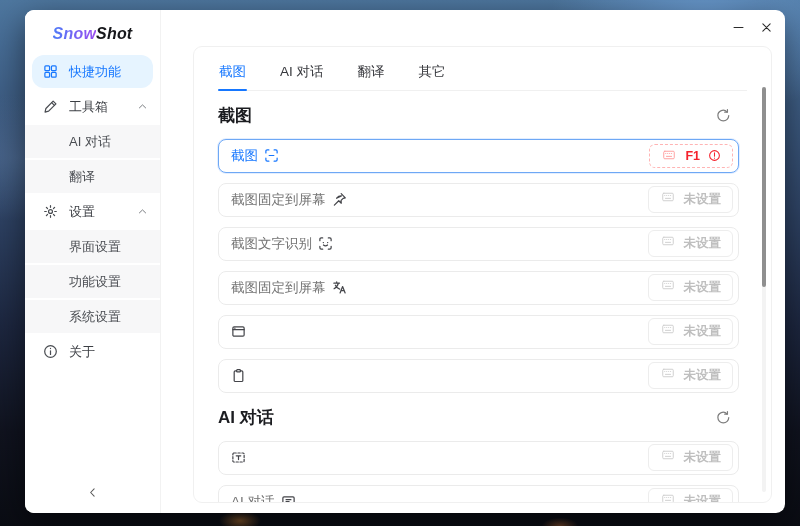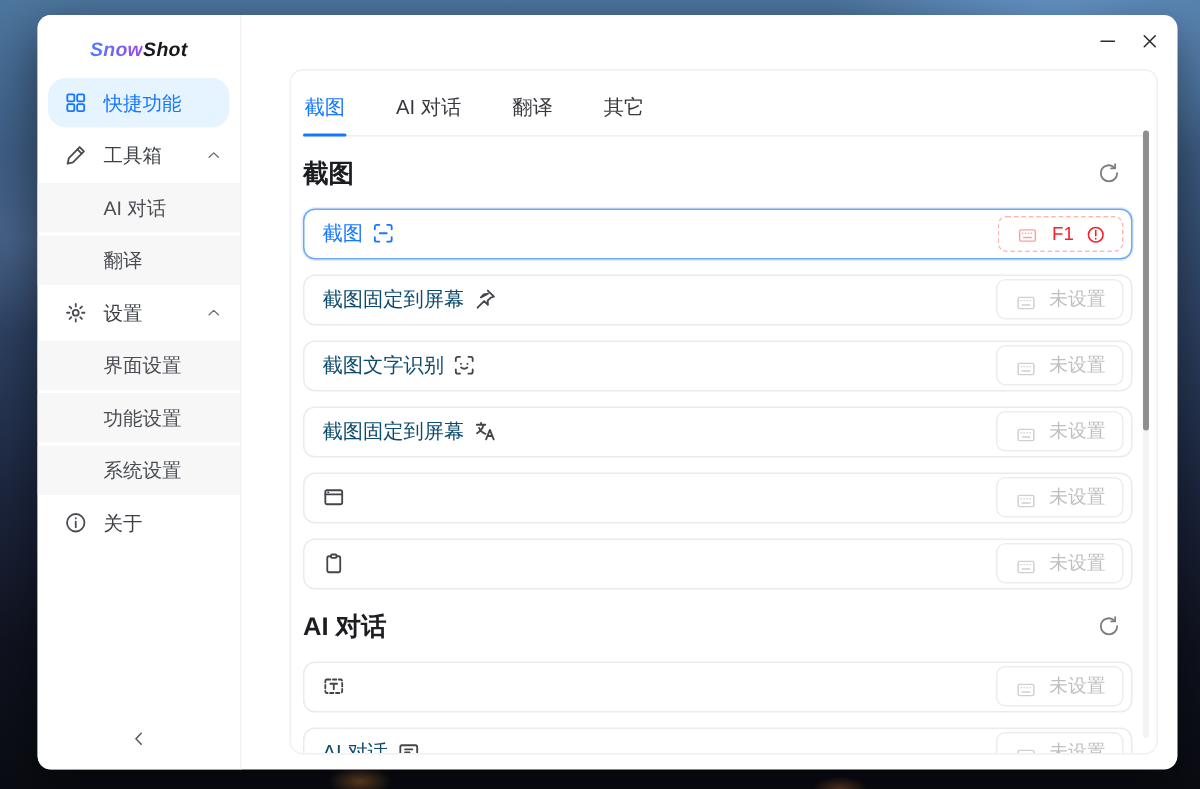--- a/index.html
+++ b/index.html
@@ -12,21 +12,21 @@
       radial-gradient(30px 14px at 30% 99%, rgba(220,140,60,.5), rgba(220,140,60,0) 70%),
       radial-gradient(26px 12px at 70% 100%, rgba(210,120,60,.45), rgba(210,120,60,0) 70%),
       radial-gradient(40px 16px at 92% 92%, rgba(190,120,70,.4), rgba(190,120,70,0) 70%),
       linear-gradient(180deg,#4e779f 0%, #476d96 8%, #3c5a80 22%, #2f4466 40%, #1d2740 62%, #10131f 82%, #0a0c13 100%);
   }
   .window{position:absolute;left:25px;top:10px;width:760px;height:503px;background:#fff;
     border-radius:9px;box-shadow:0 10px 34px rgba(0,0,0,.5);display:flex;overflow:hidden;}
   
   .sidebar{width:135px;flex:0 0 135px;background:#fff;display:flex;flex-direction:column;
     border-right:1px solid #f2f2f2;}
-  .logo{padding:15px 0 12px;text-align:center;font-size:13px;font-weight:bold;font-style:italic;
+  .logo{padding:15px 0 12px;text-align:center;font-size:16px;font-weight:bold;font-style:italic;
     letter-spacing:.2px;}
   .logo .snow{color:#8a5cf6;background:linear-gradient(90deg,#4f7cf7,#9a4cf0);
     -webkit-background-clip:text;background-clip:text;-webkit-text-fill-color:transparent;}
   .logo .shot{color:#17181c;}
   .nav{flex:1 1 auto;}
   .side-item{height:33px;margin:0 0 2px;display:flex;align-items:center;font-size:13px;
     color:#3c3f44;cursor:pointer;position:relative;padding:0 10px 0 18px;}
   .side-item .s-icon{width:15px;height:15px;margin-right:11px;display:inline-flex;color:#4a4d52;}
   .side-item .s-label{flex:1 1 auto;white-space:nowrap;}
   .side-item .s-chevron{width:11px;height:11px;color:#6a6d72;margin-right:2px;}
@@ -38,42 +38,42 @@
   .side-collapse{height:42px;display:flex;align-items:center;justify-content:center;color:#595959;
     cursor:pointer;}
   .side-collapse svg{width:13px;height:13px;}
   
   .main{flex:1 1 auto;display:flex;flex-direction:column;min-width:0;}
   .titlebar{height:38px;display:flex;justify-content:flex-end;align-items:center;padding-right:6px;}
   .win-btn{width:26px;height:24px;display:flex;align-items:center;justify-content:center;
     color:#2b2b2b;cursor:pointer;border-radius:4px;margin-left:2px;}
   .win-btn svg{width:13px;height:13px;}
   .card{flex:1 1 auto;margin:0 13px 10px 32px;border:1px solid #f0f0f0;border-radius:9px;
-    padding:2px 8px 0;position:relative;overflow:hidden;background:#fff;}
+    padding:2px 24px 0;position:relative;overflow:hidden;background:#fff;}
   
   .tabs{display:flex;gap:32px;border-bottom:1px solid #f0f0f0;padding-top:8px;}
   .tab{font-size:13.5px;color:#37383d;padding:6px 1px 9px;cursor:pointer;position:relative;}
   .tab.active{color:#1677ff;}
   .tab.active::after{content:"";position:absolute;left:0;right:0;bottom:-1px;height:2px;
     background:#1677ff;border-radius:2px;}
   
   .section-head{display:flex;align-items:center;justify-content:space-between;
     margin:13px 0 12px;padding-right:16px;}
   .section-title{font-size:17px;font-weight:bold;color:#1c1d21;}
   .refresh{width:15px;height:15px;color:#7d7d7d;cursor:pointer;}
   .hk-row{height:32px;border:1px solid #ebebeb;border-radius:8px;display:flex;align-items:center;
     justify-content:space-between;padding:0 5px 0 12px;margin:0 8px 10px 0;background:#fff;
     cursor:pointer;}
   .hk-row.selected{border-color:#6ea8f5;box-shadow:0 0 0 1px rgba(22,119,255,.12);}
-  .row-left{display:flex;align-items:center;gap:6px;font-size:13.5px;color:#0c4a6e;min-width:0;}
+  .row-left{display:flex;align-items:center;gap:6px;font-size:13.5px;color:#737373;min-width:0;}
   .hk-row.selected .row-left{color:#1677ff;}
   .row-icon{width:15px;height:15px;display:inline-flex;color:#44454a;flex:0 0 auto;}
   .hk-row.selected .row-icon{color:#1677ff;}
-  .hk-btn{display:flex;align-items:flex-end;gap:8px;border:1px solid #ededed;border-radius:6px;
-    padding:4px 11px;font-size:12.5px;color:#bfbfbf;background:#fff;cursor:pointer;}
+  .hk-btn{display:flex;align-items:flex-start;gap:8px;border:1px solid #ededed;border-radius:6px;
+    padding:4px 11px;font-size:12.5px;color:#bfbfbf;background:#fff;cursor:pointer;font-weight:bold;}
   .hk-btn .kb{width:16px;height:12px;color:#cfcfcf;display:inline-flex;}
   .hk-btn.error{border:1px dashed #ffb4b4;color:#f5222d;}
   .hk-btn.error .kb{color:#ff9e9e;}
   .hk-btn .warn{width:13px;height:13px;color:#f5222d;display:inline-flex;}
   
   .sb-track{position:absolute;right:5px;top:40px;bottom:10px;width:4px;background:#f3f3f3;
     border-radius:2px;}
   .sb-thumb{position:absolute;right:5px;top:40px;width:4px;height:200px;background:#8f8f8f;
     border-radius:2px;cursor:grab;}
   svg{display:block;}

